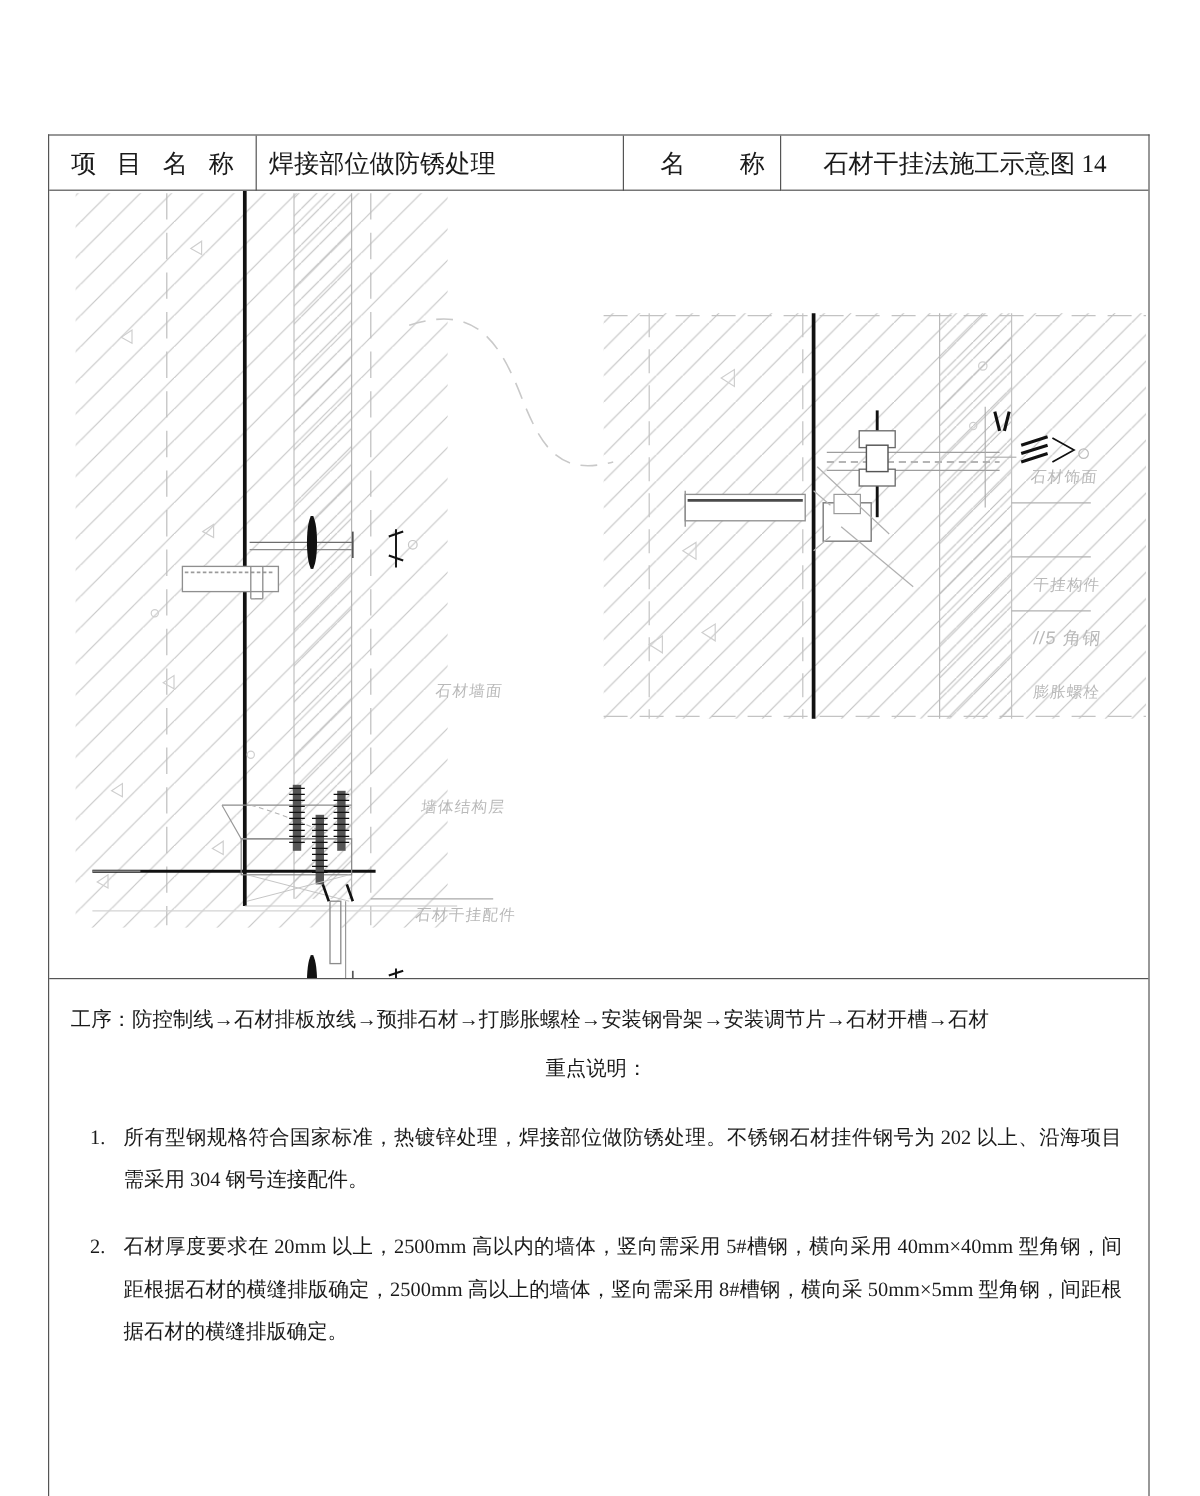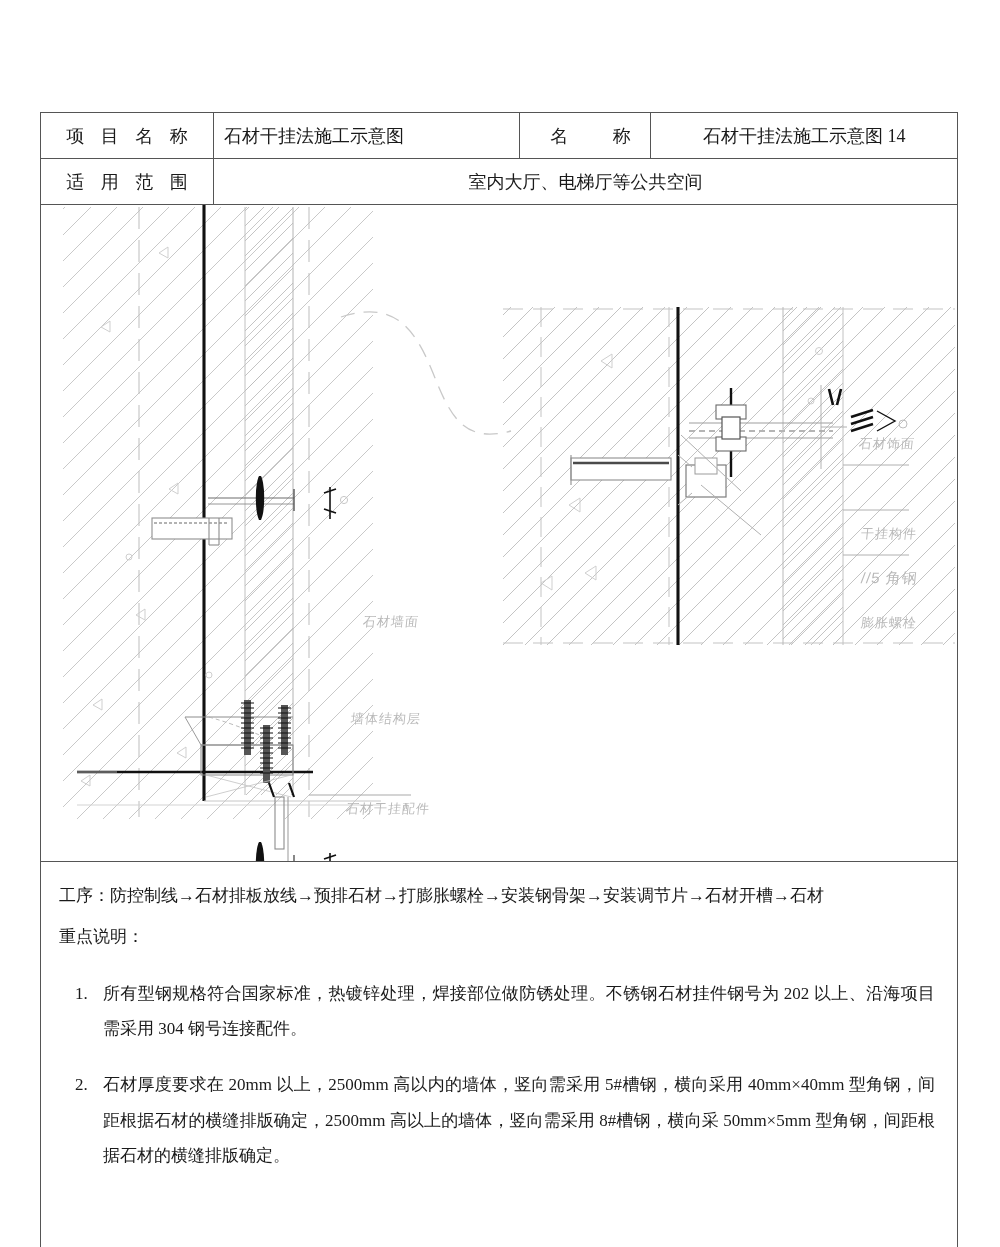--- a/index.html
+++ b/index.html
@@ -19,21 +19,21 @@
     border-bottom:none;
     box-sizing:border-box;
     background:#fff;
   }
   
   .ttable{width:100%;border-collapse:collapse;table-layout:fixed;}
   .ttable td{
     border:1px solid #555;
     height:45px;
     padding:0 10px;
-    font-size:18px;
+    font-size:21px;
     vertical-align:middle;
     white-space:nowrap;
     overflow:hidden;
   }
   .ttable td.lbl{
     width:152px;
     text-align:center;
     letter-spacing:6px;
     text-indent:6px;
   }
@@ -67,21 +67,21 @@
   }
 
   
   #notes{
     padding:16px 22px 0 18px;
     font-size:17px;
     line-height:2.08;
   }
   .proc{ text-indent:0; margin:0 0 4px 0;font-family:Liberation Serif, serif; }
   .proc .ind{ display:block; padding-left:52px; }
-  .keyhead{ margin:6px 0 2px 0; }
+  .keyhead{ margin:6px 0 2px 0;text-align:center; }
   ol.items{
     margin:0;
     padding-left:44px;
     list-style:none;
     counter-reset:itm;
   }
   ol.items > li{
     counter-increment:itm;
     position:relative;
     margin-bottom:4px;
@@ -99,27 +99,23 @@
 </style>
 </head>
 <body>
 
 <div id="sheet">
 
   <table class="ttable">
     <tbody>
         <tr>
       <td class="lbl">项 目 名 称</td>
-      <td class="val">石材干挂法施工示意图</td>
+      <td class="val">焊接部位做防锈处理</td>
       <td class="lbl2">名        称</td>
       <td class="val">石材干挂法施工示意图 14</td>
-    </tr>
-    <tr>
-      <td class="lbl">适 用 范 围</td>
-      <td class="val" colspan="3">室内大厅、电梯厅等公共空间</td>
     </tr>
   </tbody>
     </table>
 
   <div id="drawwrap">
     <svg id="draw" viewBox="0 0 916 656" xmlns="http://www.w3.org/2000/svg">
       <defs>
         <pattern id="hatchL" width="26" height="26" patternUnits="userSpaceOnUse" patternTransform="rotate(0)">
           <path d="M -6,32 L 32,-6" stroke="#c9c9c9" stroke-width="1"></path>
           <path d="M 7,45 L 45,7" stroke="#c9c9c9" stroke-width="1"></path>

